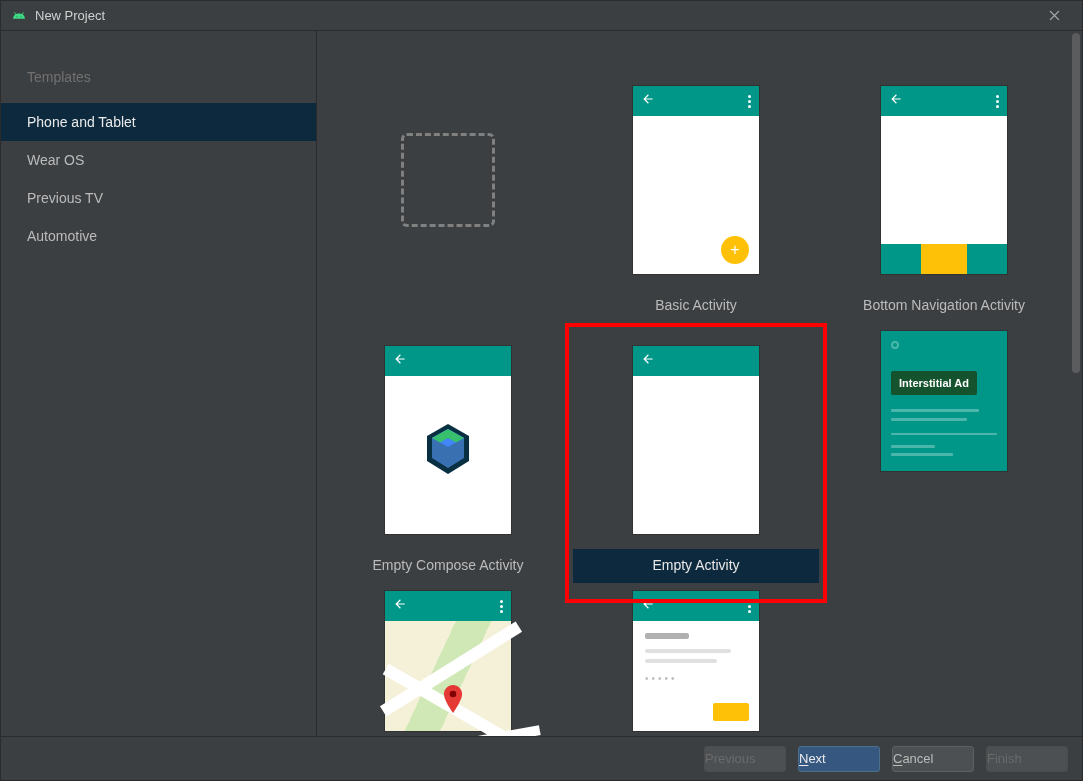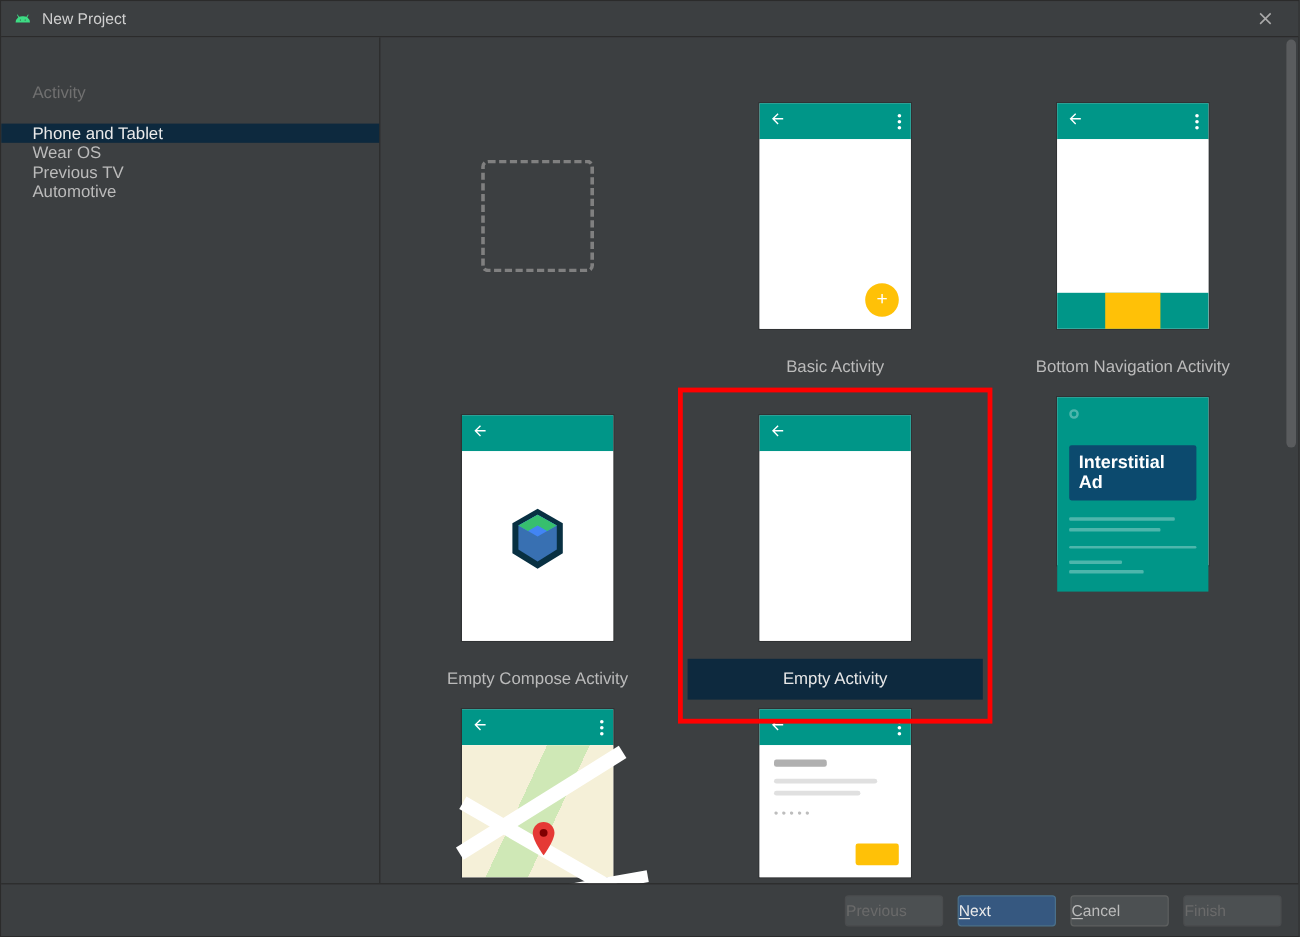--- a/index.html
+++ b/index.html
@@ -57,21 +57,21 @@
     background: #3c3f41;
     border-right: 1px solid #2b2b2b;
     padding-top: 30px;
   }
   .sidebar-header {
     padding: 8px 26px 18px 26px;
     font-size: 14px;
     color: #707070;
   }
   .sidebar-item {
-    padding: 0 26px;
+    padding: 11px 26px;
     font-size: 14px;
     color: #bbbbbb;
     cursor: pointer;
   }
   .sidebar-item.selected {
     background: #0d293e;
     color: #eaeaea;
   }
   .content-wrap {
     flex: 1;
@@ -212,21 +212,21 @@
   .navdots{
     position:absolute; left:0; right:0; bottom:0; height:20px;
     background:#00796b;
     display:flex; align-items:center; justify-content:center; gap:24px;
   }
   .navdots span{ width:6px; height:6px; border-radius:50%; background:rgba(255,255,255,.5);}
   
   .phone.ad .phone-body{ background:#009688; padding:10px;}
   .status-dot{ width:8px; height:8px; border:2px solid #4db6ac; border-radius:50%; margin-bottom:22px;}
   .ad-btn{
-    background:#0c4a6e; color:#fff; font-size:15px; font-weight:600;
+    background:#14532d; color:#fff; font-size:11px; font-weight:600;
     padding: 6px 8px; border-radius:2px; display:inline-block;
   }
   .ad-lines{ margin-top:14px; }
   .ad-lines div{ height:3px; background:#4db6ac; margin-bottom:6px; border-radius:1px; }
   .ad-lines div:nth-child(1){ width:88px;}
   .ad-lines div:nth-child(2){ width:76px;}
   .ad-sep{ height:2px; background:#4db6ac; width:100%; margin-top:12px; margin-bottom:10px; border-radius:1px;}
   .ad-small div{ height:3px; background:#4db6ac; margin-bottom:5px; border-radius:1px;}
   .ad-small div:nth-child(1){ width:44px;}
   .ad-small div:nth-child(2){ width:62px;}
@@ -294,21 +294,21 @@
     <div class="close-btn">
       <svg viewBox="0 0 10 10">
           <path stroke="#aaaaaa" stroke-width="1.2" d="M1 1l8 8M9 1l-8 8"></path>
         </svg>
     </div>
   </div>
 
   <div class="body">
 
     <div class="sidebar">
-      <div class="sidebar-header">Activity</div>
+      <div class="sidebar-header">Templates</div>
       <div class="sidebar-item selected"><span>Phone and Tablet</span></div>
       <div class="sidebar-item"><span>Wear OS</span></div>
       <div class="sidebar-item"><span>Previous TV</span></div>
       <div class="sidebar-item"><span>Automotive</span></div>
     </div>
 
     <div class="content-wrap">
       <div class="scrollbar"></div>
       <div class="content">
         <div class="grid">

